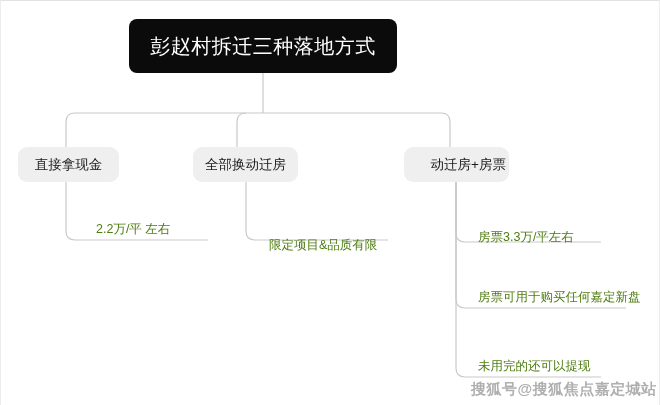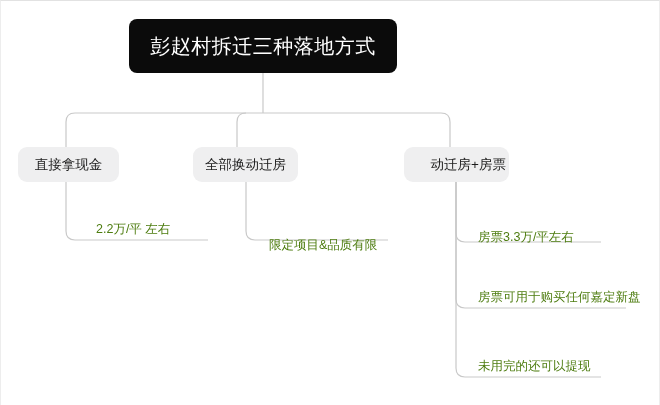--- a/index.html
+++ b/index.html
@@ -136,14 +136,15 @@
   <div class="leaf-label" style="left:95px; top:220px;">2.2万/平 左右</div>
 
   <div class="leaf-label" style="left:268px; top:220px;margin-top:16px;">限定项目&amp;品质有限</div>
 
   <div class="leaf-label" style="left:477px; top:222px;margin-top:6px;">房票3.3万/平左右</div>
 
   <div class="leaf-label" style="left:477px; top:357px;">未用完的还可以提现</div>
 
   <div class="leaf-label" style="left:477px; top:288px;">房票可用于购买任何嘉定新盘</div>
 
+  <div class="watermark">搜狐号@搜狐焦点嘉定城站</div>
 
 </div>
 
 </body></html>

